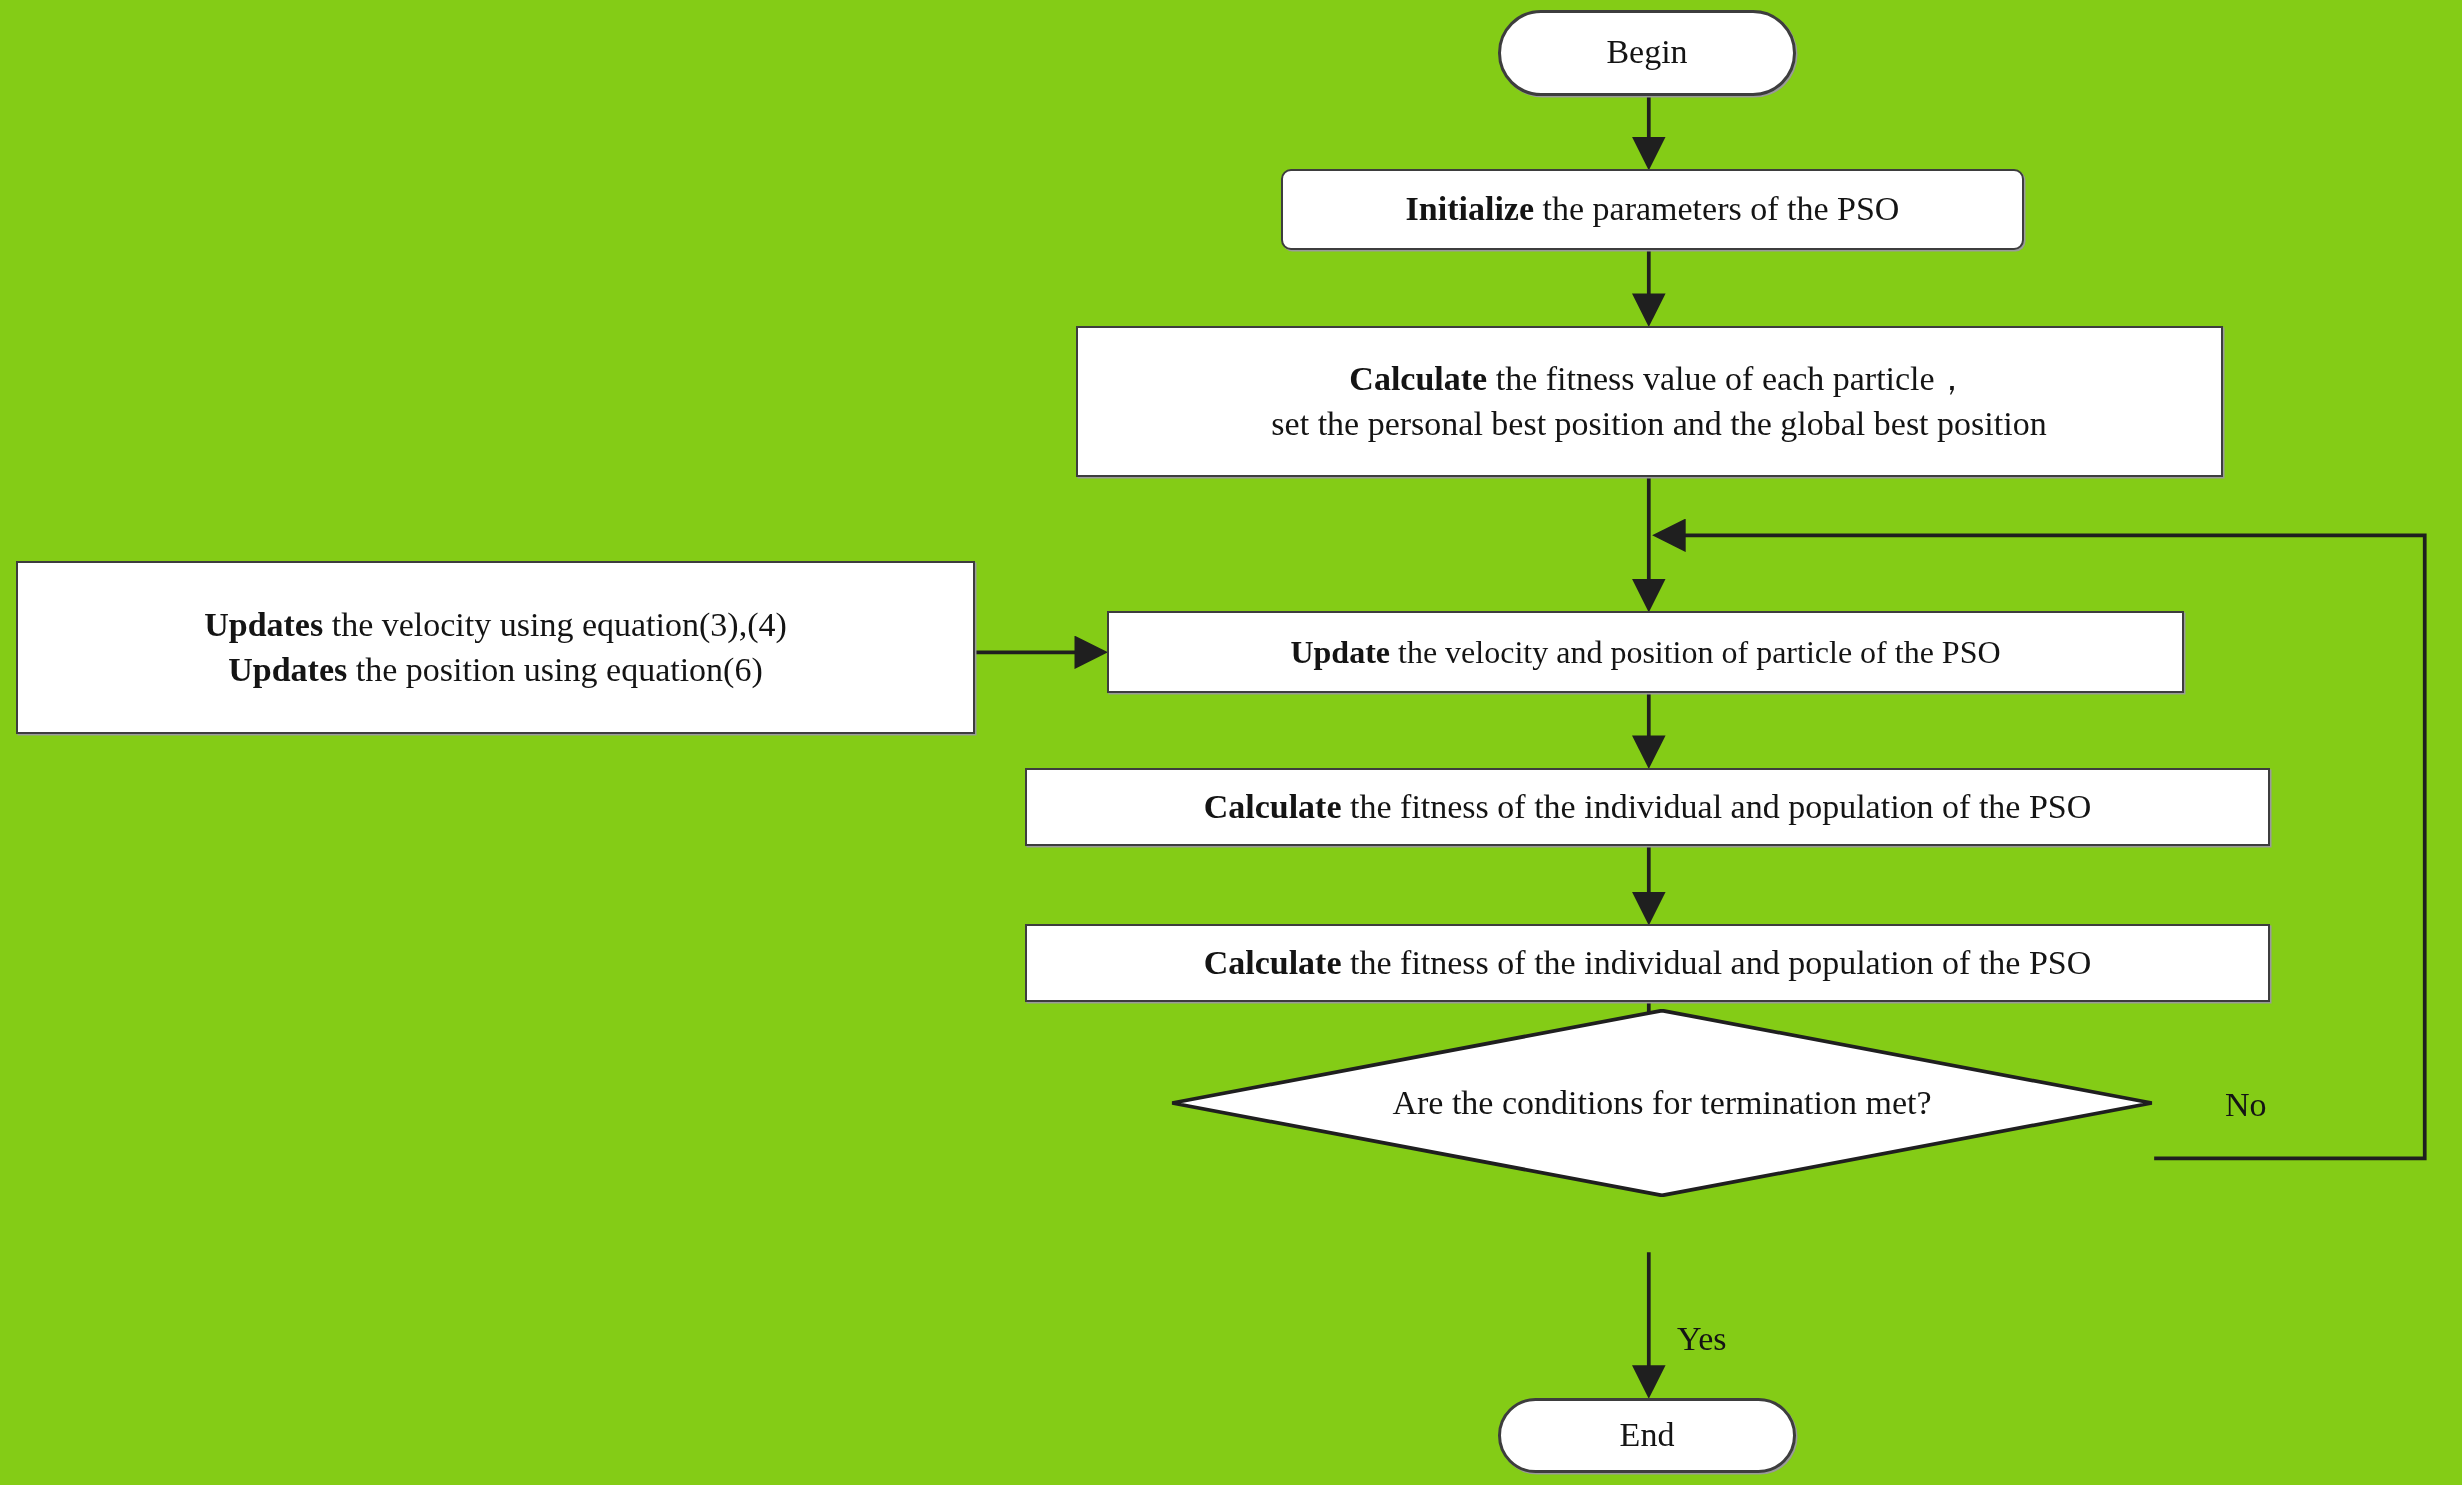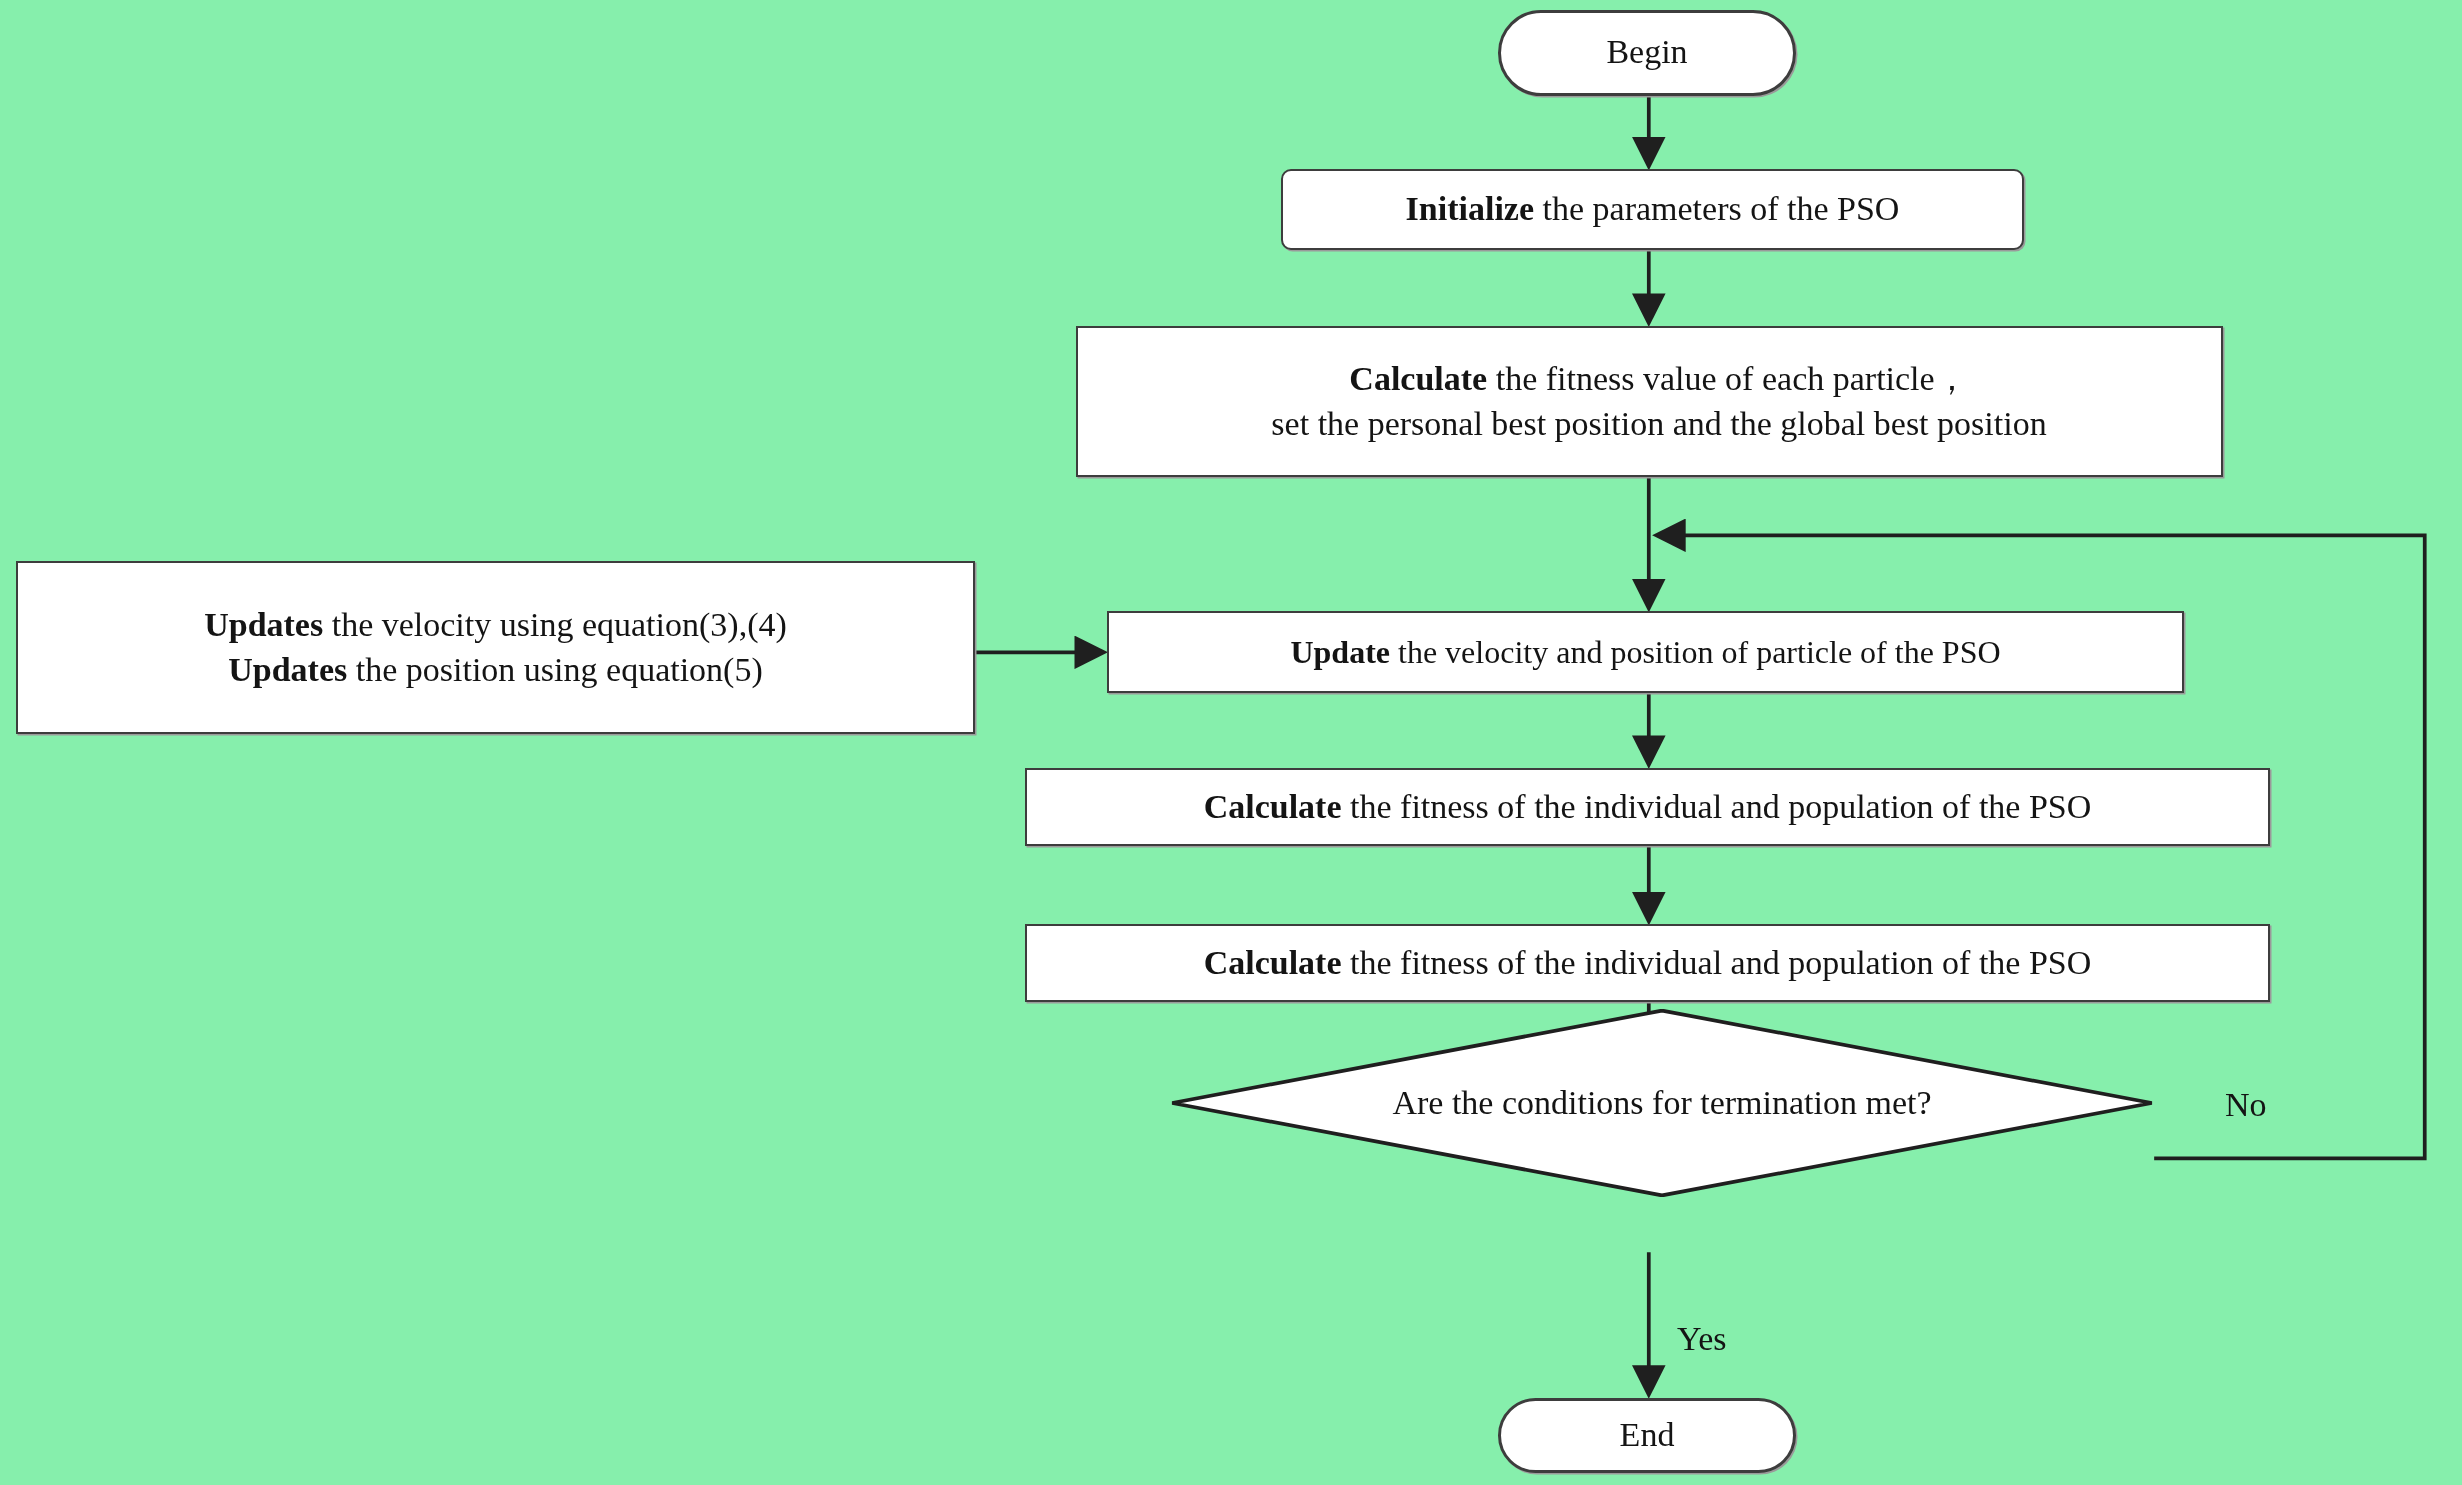--- a/index.html
+++ b/index.html
@@ -4,21 +4,21 @@
 <style>
   html, body {
     margin: 0;
     padding: 0;
     background: #ffffff;
   }
   #canvas {
     position: relative;
     width: 2462px;
     height: 1485px;
-    background: #86efac;
+    background: #84cc16;
     font-family: "Liberation Serif", "DejaVu Serif", serif;
     color: #1a1a1a;
     overflow: hidden;
   }
   #wires {
     position: absolute;
     left: 0;
     top: 0;
     width: 2462px;
     height: 1485px;
@@ -139,21 +139,21 @@
   <div class="node proc" id="node-calcfit">
     <span class="txt wrap">
       <span><b>Calculate</b><span> the fitness value of each particle，</span></span><br>
       <span>set the personal best position and the global best position</span>
     </span>
   </div>
 
   <div class="node proc" id="node-updates">
     <span class="txt wrap">
       <span><b>Updates</b><span> the velocity using equation(3),(4)</span></span><br>
-      <span><b>Updates</b><span> the position using equation(5)</span></span>
+      <span><b>Updates</b><span> the position using equation(6)</span></span>
     </span>
   </div>
 
   <div class="node proc" id="node-update">
     <span class="txt"><b>Update</b><span> the velocity and position of particle of the PSO</span></span>
   </div>
 
   <div class="node proc" id="node-calc1">
     <span class="txt"><b>Calculate</b><span> the fitness of the individual and population of the PSO</span></span>
   </div>

